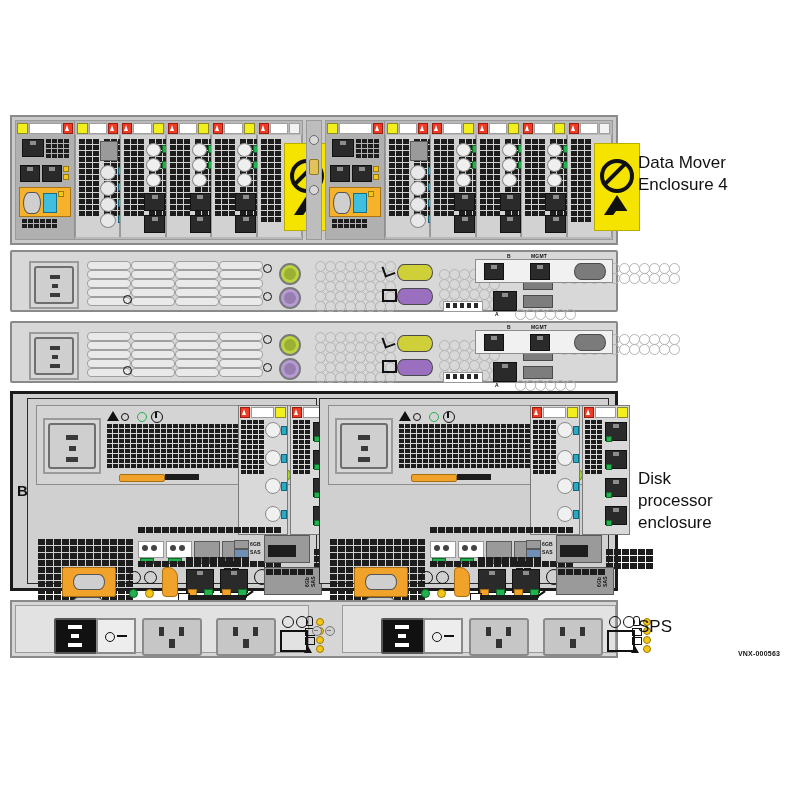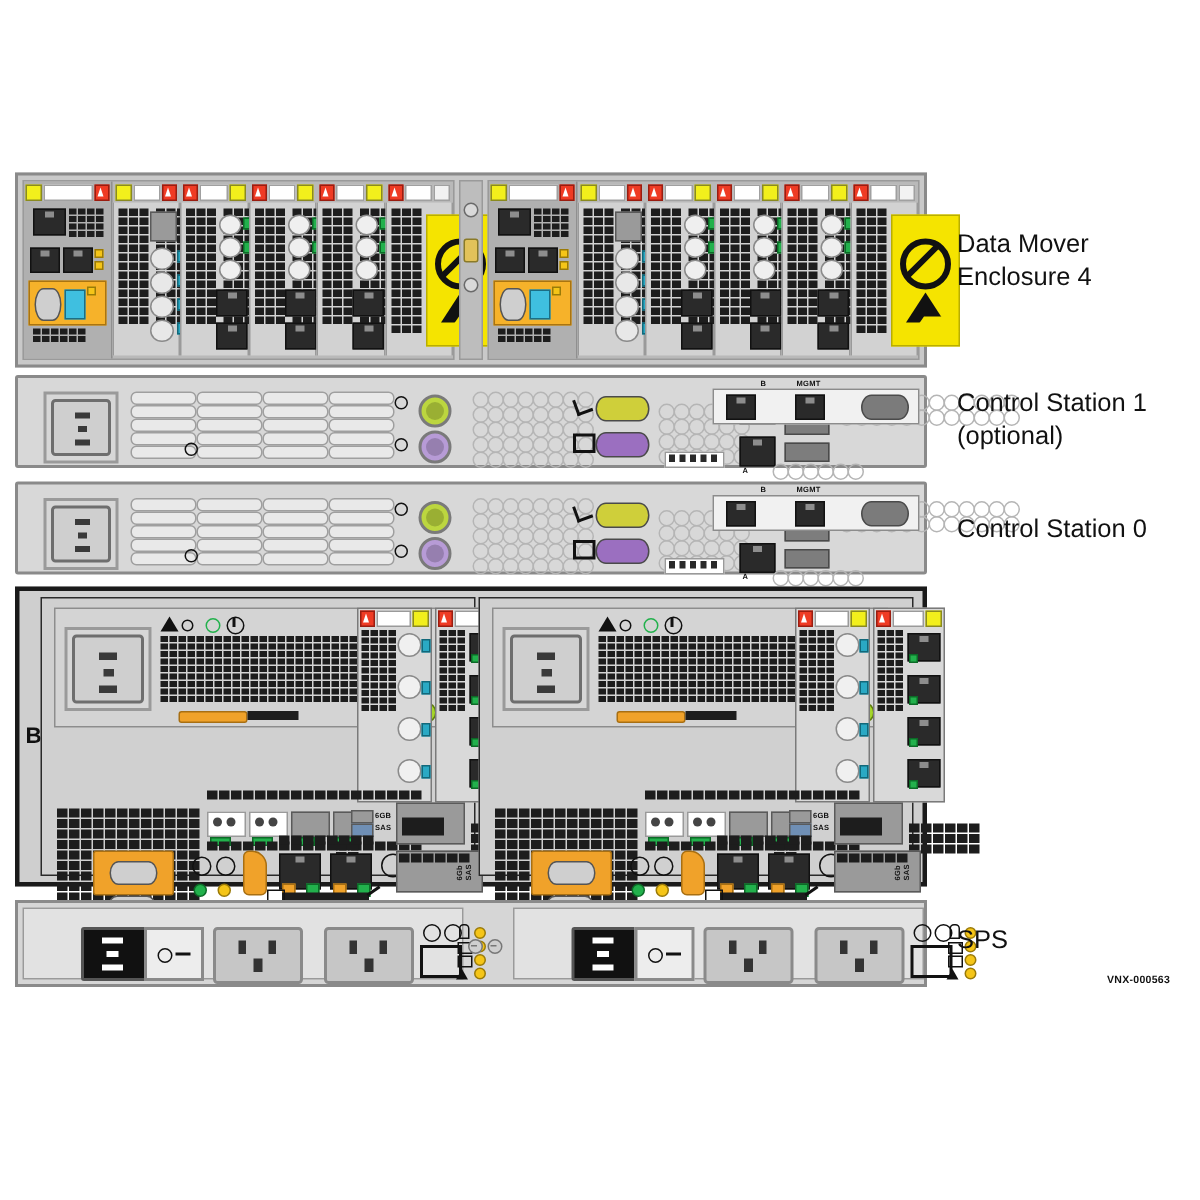--- a/index.html
+++ b/index.html
@@ -2759,19 +2759,19 @@
         <div class="spsled" style="left:300px;top:39px"></div>
         <div style="position:absolute;left:290px;top:10px;width:5px;height:8px;border:1px solid #111;border-radius:3px 3px 0 0"></div>
         <div style="position:absolute;left:289px;top:22px;width:8px;height:6px;border:1px solid #111"></div>
         <div style="position:absolute;left:289px;top:31px;width:8px;height:6px;border:1px solid #111"></div>
         <div class="warn-tri" style="left:288px;top:40px;border-left-width:4px;border-right-width:4px;border-bottom-width:7px"></div>
       </div>
   </div>
 
   <div class="rlabel" style="top:152px">Data Mover
 Enclosure 4</div>
-  <div class="rlabel" style="top:258px">Control Station 1
-(optional)</div>
-  <div class="rlabel" style="top:342px">Control Station 0</div>
+  <div class="rlabel" style="top:468px">Disk
+processor
+enclosure</div>
   <div class="rlabel" style="top:616px">SPS</div>
   <div class="docid">VNX-000563</div>
 
 </div>
 
 </body></html>

